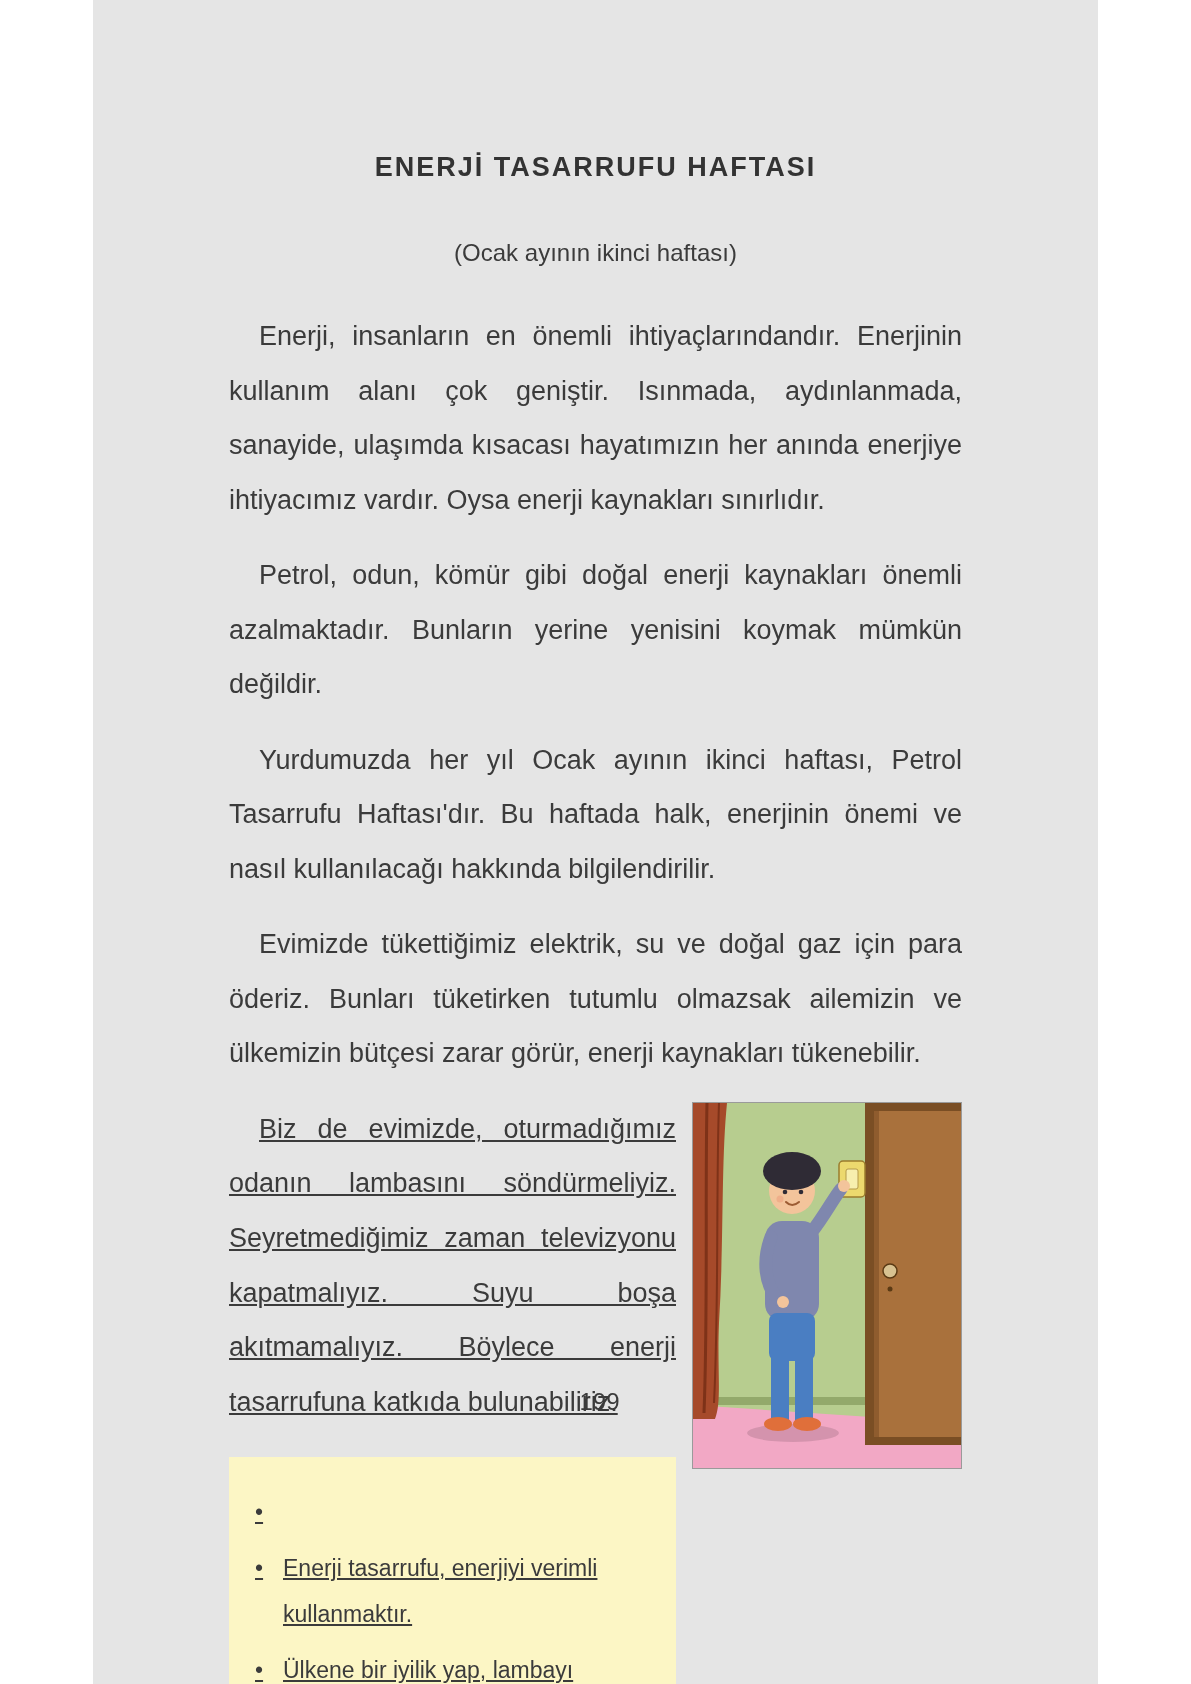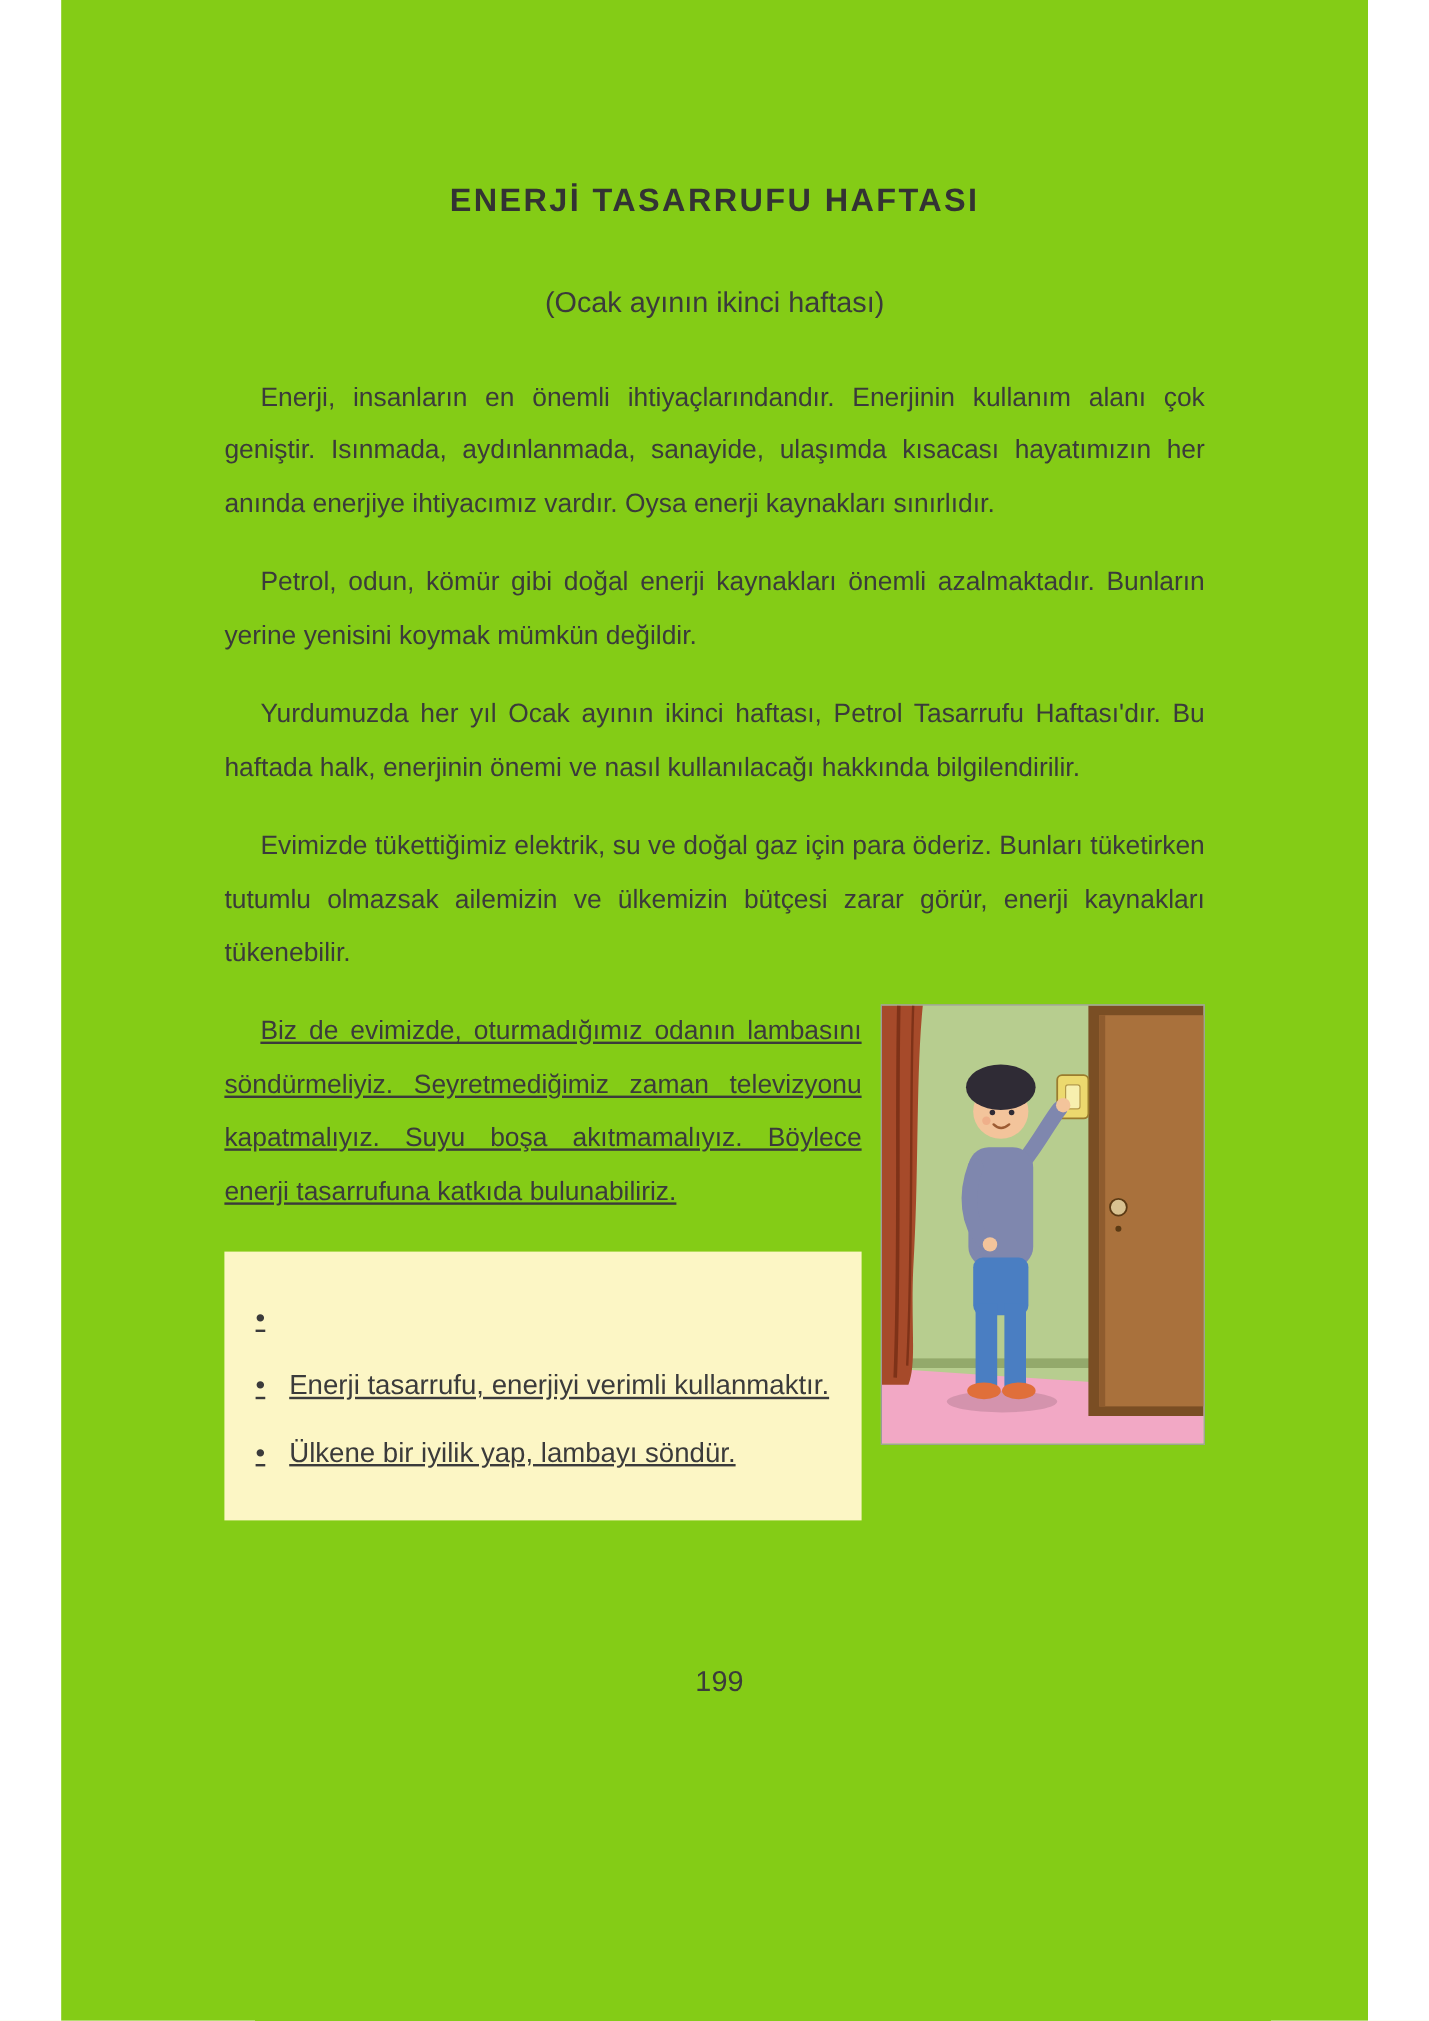--- a/index.html
+++ b/index.html
@@ -1,22 +1,22 @@
 <!DOCTYPE html>
 <html lang="tr"><head>
 <meta charset="utf-8">
 <style>
   * { margin: 0; padding: 0; box-sizing: border-box; }
   html, body { background: #ffffff; }
   .page {
     position: relative;
-    width: 1089px;
+    width: 1005px;
     height: 1684px;
     margin: 0 auto;
-    background: #84cc16;
+    background: #e5e5e5;
     font-family: "Liberation Sans", sans-serif;
     color: #3b3b3b;
     overflow: hidden;
   }
   .content {
     padding: 152px 136px 0 136px;
   }
   .title {
     text-align: center;
     font-size: 27px;
@@ -25,21 +25,21 @@
     color: #333333;
   }
   .subtitle {
     text-align: center;
     font-size: 24px;
     margin-top: 56px;
     color: #3b3b3b;
   }
   .body-text { margin-top: 42px; }
   .para {
-    font-size: 22px;
+    font-size: 27px;
     line-height: 2.02;
     text-align: justify;
     text-indent: 30px;
     margin-bottom: 21px;
     color: #3b3b3b;
   }
   .wrap-section {
     display: flex;
     gap: 16px;
     margin-top: 4px;

